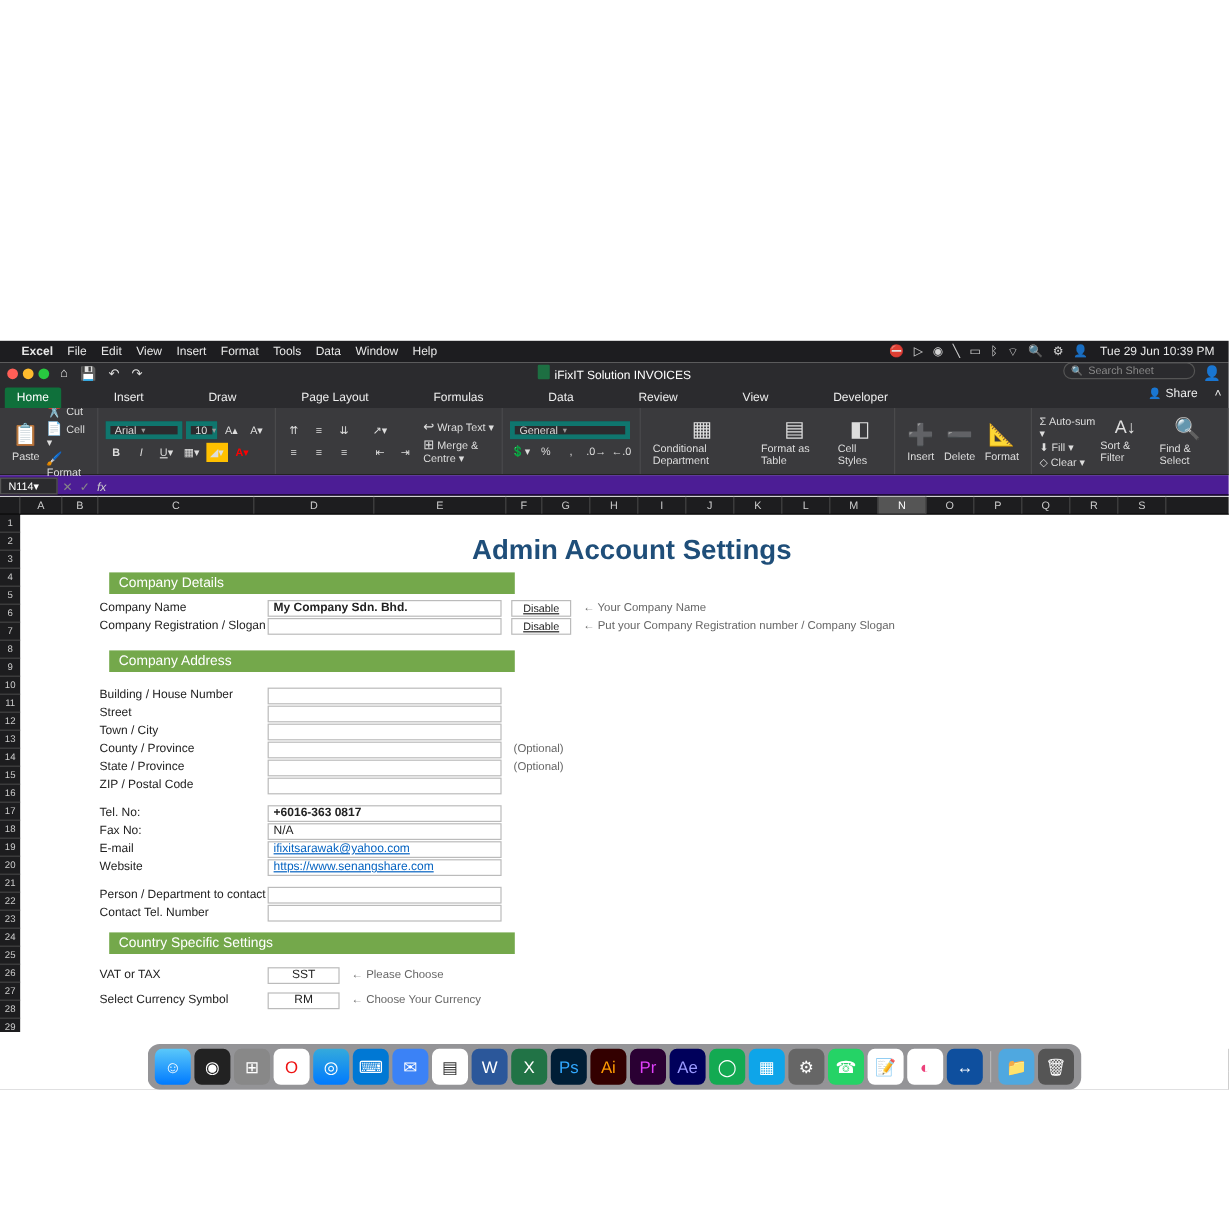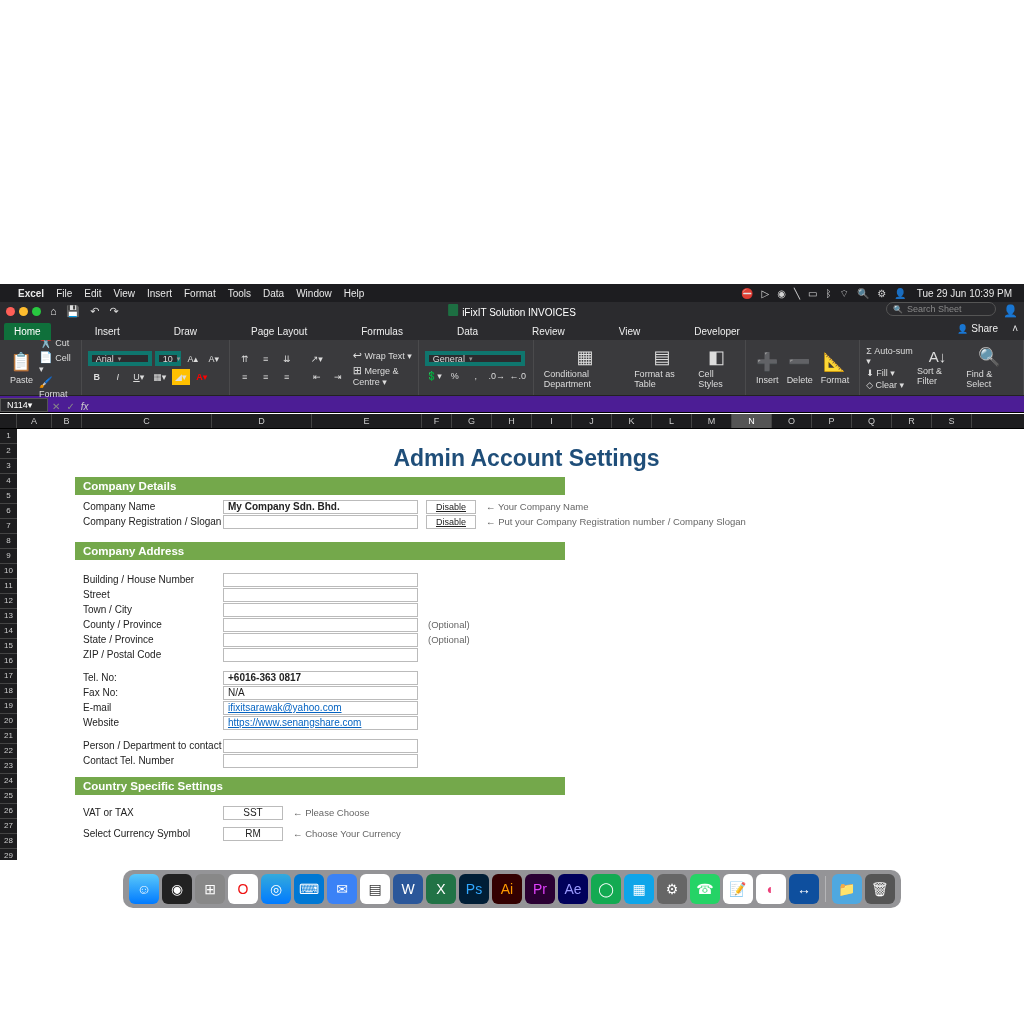--- a/index.html
+++ b/index.html
@@ -56,21 +56,21 @@
 .colhdr .ch { text-align:center; border-right:1px solid #444; line-height:15px; }
 .colhdr .ch.sel { background:#555; color:#fff; }
 .gridwrap { position:relative; height:calc(100% - 15px); display:flex; }
 .rowhdr { width:17px; background:#1d1d1f; }
 .rowhdr .rh { height:15px; color:#ccc; font-size:8px; text-align:center; line-height:14px; border-bottom:1px solid #444; }
 .content-sheet { flex:1; background:#fff; position:relative; overflow:hidden; }
 
 
 .cs { padding:12px 58px; font-size:10.5px; color:#222; }
 .cs h1 { color:#1f4e79; font-size:23px; font-weight:700; margin:4px 0 4px 12px;text-align:center; }
-.cs .sechdr { background:#74a84b; color:#fff; font-weight:700; padding:3px 8px; font-size:11.5px; margin:5px 0 4px 0; width:490px; }
+.cs .sechdr { background:#74a84b; color:#fff; font-weight:400; padding:3px 8px; font-size:11.5px; margin:5px 0 4px 16px; width:338px; }
 .cs .frow { display:flex; align-items:center; height:15px; margin:0px 0; }
 .cs .flab { width:148px; font-size:10px; color:#222; padding-left:8px; }
 .cs .fval { width:195px; height:14px; border:1px solid #bbb; font-size:10px; padding:0 4px; display:flex; align-items:center; background:#fff; }
 .cs .fval.bold { font-weight:700; }
 .cs .fbtn { width:50px; height:14px; border:1px solid #bbb; font-size:9px; display:flex; align-items:center; justify-content:center; margin-left:8px; background:#fff;text-decoration:underline; }
 .cs .fhint { font-size:9.5px; color:#666; margin-left:10px; }
 .cs a { color:#0563c1; text-decoration:underline; }
 .cs .gap { height:8px; }
 .cs .ctr { justify-content:center; width:60px; text-align:center; }
 

